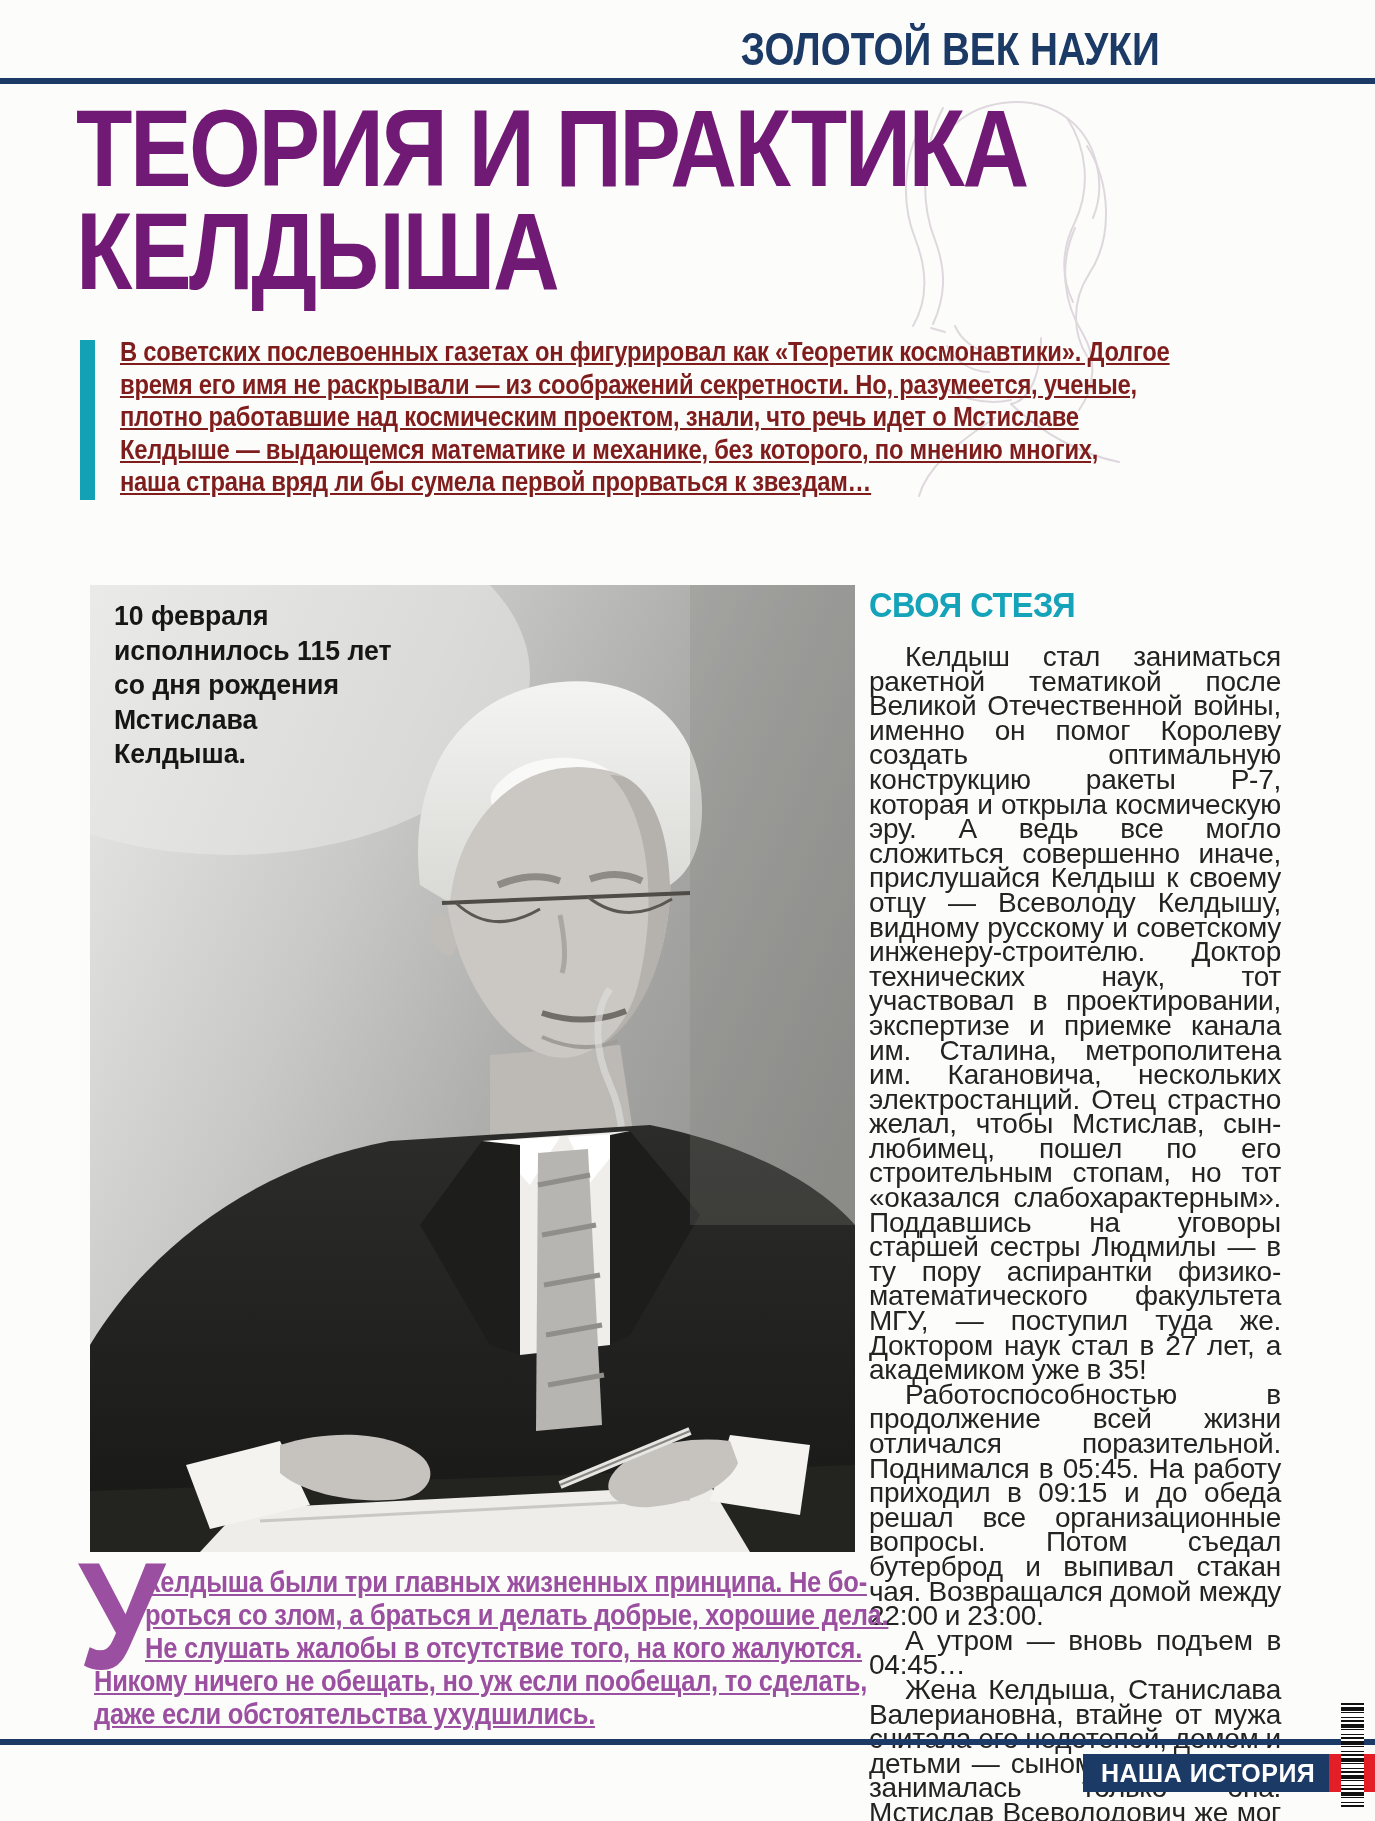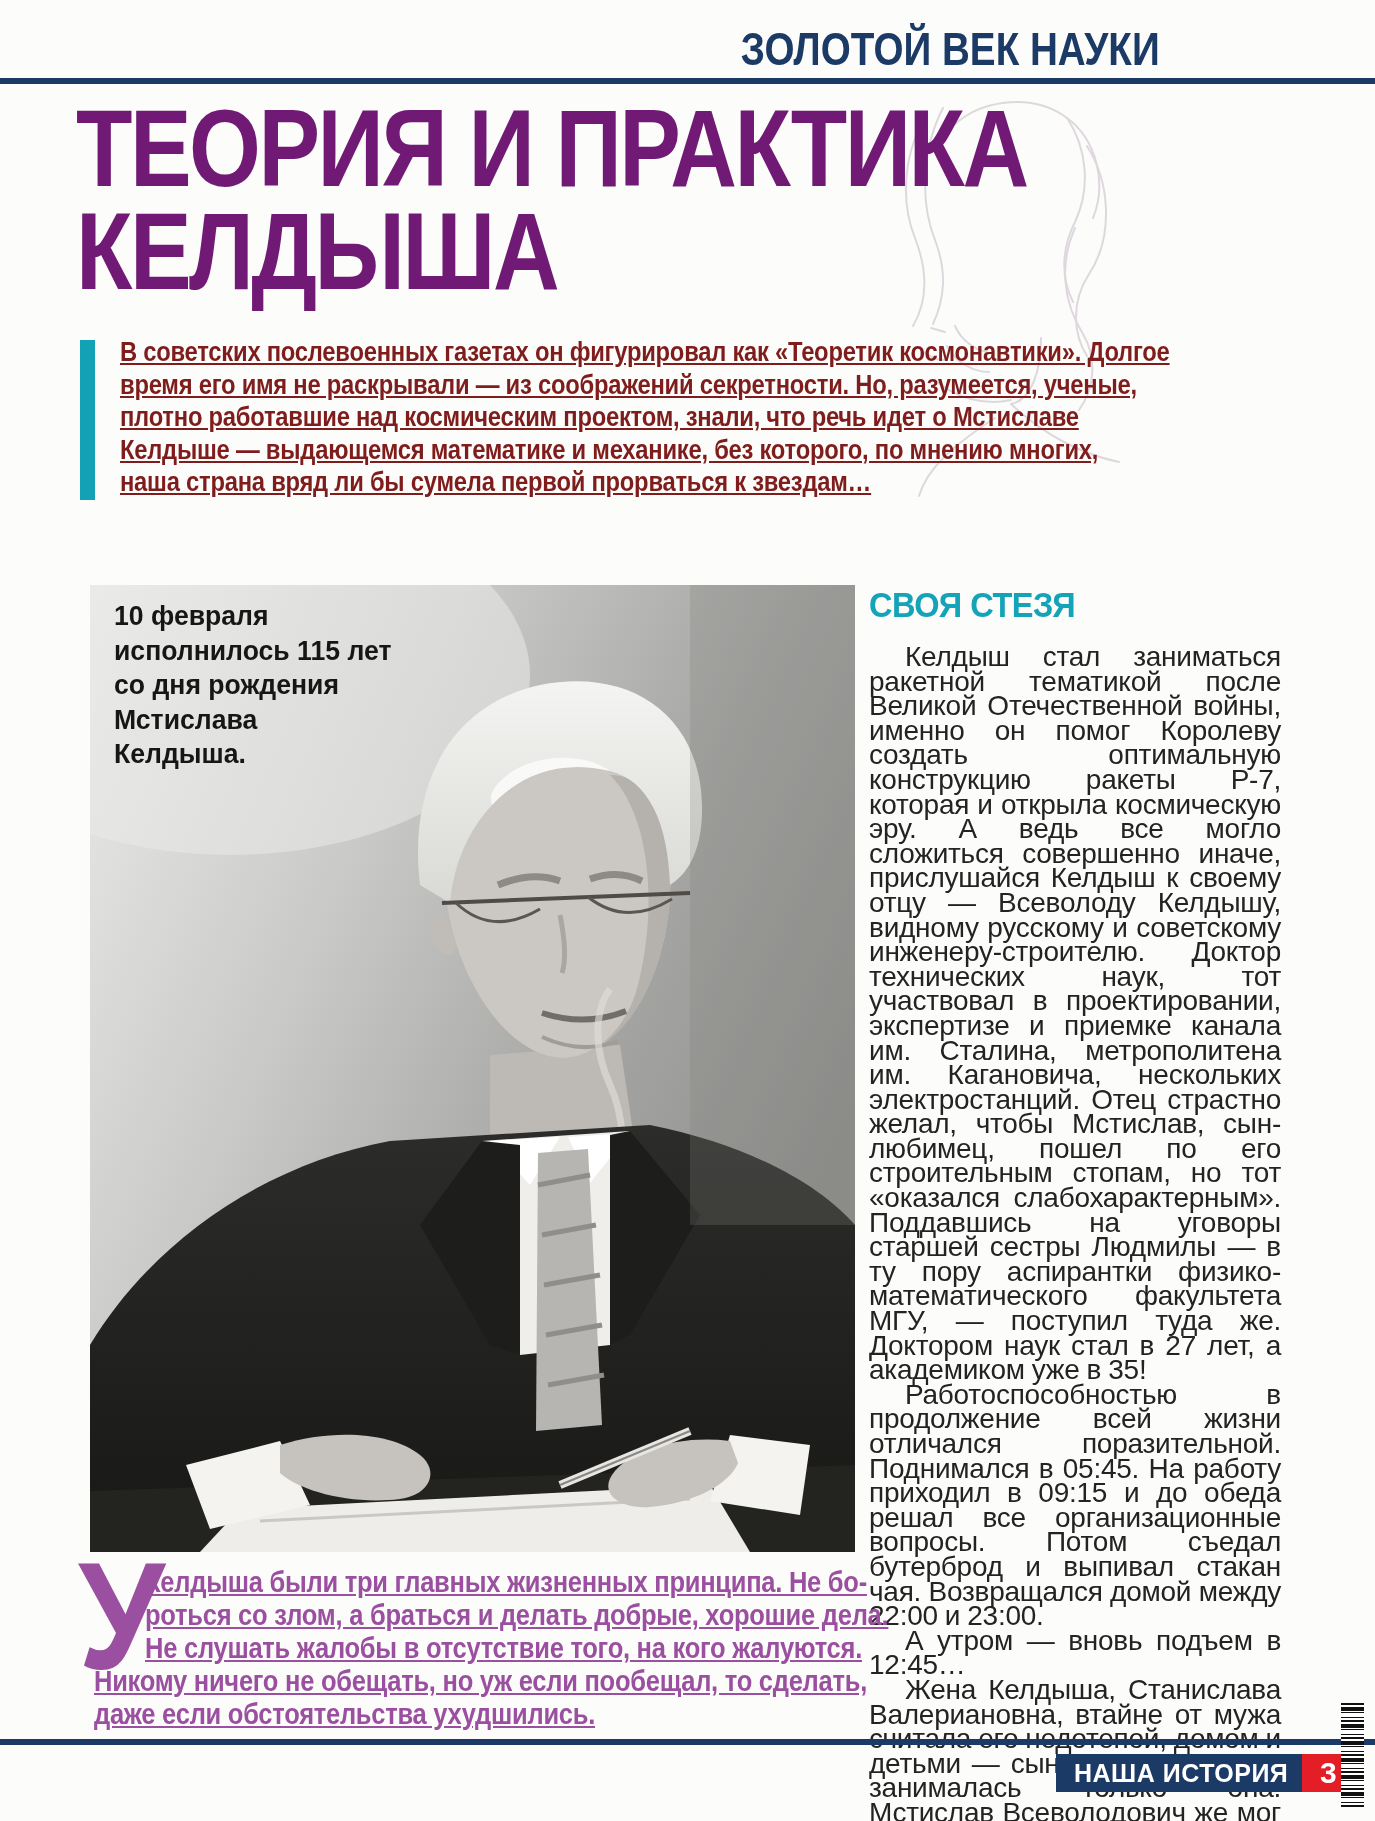--- a/index.html
+++ b/index.html
@@ -57,21 +57,21 @@
   .q-line{
     display:block;font-size:29px;line-height:33px;white-space:nowrap;letter-spacing:-.3px;
     transform:scaleX(.88);transform-origin:left top;
   }
   .q-line.indent{padding-left:58px;}
   
   .footer-rule{position:absolute;left:0;top:1739px;width:1375px;height:6px;background:#1c3a66;}
   .footer-badge{position:absolute;left:1056px;top:1754px;height:38px;display:flex;align-items:stretch;}
   .footer-brand{
     background:#1c3a66;color:#ffffff;font-size:25px;font-weight:bold;letter-spacing:.5px;
-    display:flex;align-items:center;padding:0 14px 0 18px;white-space:nowrap;
+    display:flex;align-items:center;padding:0 14px 0 18px;white-space:nowrap;margin-left:27px;
   }
   .footer-page{
     background:#e31e27;color:#ffffff;font-size:30px;font-weight:bold;width:52px;
     display:flex;align-items:center;justify-content:center;
   }
   .barcode{
     position:absolute;left:1341px;top:1703px;width:23px;height:104px;
     background:repeating-linear-gradient(180deg,
       #111 0px,#111 2px,#fff 2px,#fff 4px,
       #111 4px,#111 8px,#fff 8px,#fff 9px,
@@ -211,21 +211,21 @@
       <span style="display:block">со дня рождения</span>
       <span style="display:block">Мстислава</span>
       <span style="display:block">Келдыша.</span>
     </figcaption>
   </figure>
 
   <aside class="column">
     <h2 class="col-heading">СВОЯ СТЕЗЯ</h2>
     <p>Келдыш стал заниматься ракетной тематикой после Великой Отечественной войны, именно он помог Королеву создать оптимальную конструкцию ракеты Р-7, которая и открыла космическую эру. А ведь все могло сложиться совершенно иначе, прислушайся Келдыш к своему отцу — Всеволоду Келдышу, видному русскому и советскому инженеру-строителю. Доктор технических наук, тот участвовал в проектировании, экспертизе и приемке канала им. Сталина, метрополитена им. Кагановича, нескольких электростанций. Отец страстно желал, чтобы Мстислав, сын-любимец, пошел по его строительным стопам, но тот «оказался слабохарактерным». Поддавшись на уговоры старшей сестры Людмилы — в ту пору аспирантки физико-математического факультета МГУ, — поступил туда же. Доктором наук стал в 27 лет, а академиком уже в 35!</p>
     <p>Работоспособностью в продолжение всей жизни отличался поразительной. Поднимался в 05:45. На работу приходил в 09:15 и до обеда решал все организационные вопросы. Потом съедал бутерброд и выпивал стакан чая. Возвращался домой между 22:00 и 23:00.</p>
-    <p>А утром — вновь подъем в 12:45…</p>
+    <p>А утром — вновь подъем в 04:45…</p>
     <p>Жена Келдыша, Станислава Валериановна, втайне от мужа считала его недотепой, домом и детьми — сыном и дочерью — занималась только она. Мстислав Всеволодович же мог лишь изредка повозиться на даче с розами. Никаких излишеств он себе не позволял: ни гастрономических, ни бытовых, ни, разумеется, романтических. Его подлинной страстью была наука.</p>
     <h2 class="col-heading second">ТВОРЕЦ ИСТОРИИ</h2>
     <p>Мстислав Всеволодович Келдыш, ученый мирового уровня и крупный госу-</p>
   </aside>
 
   <blockquote class="quote">
     <span class="dropcap">У</span>
     <span class="q-lines">
       <span class="q-line indent">Келдыша были три главных жизненных принципа. Не бо-</span>
       <span class="q-line indent">роться со злом, а браться и делать добрые, хорошие дела.</span>

